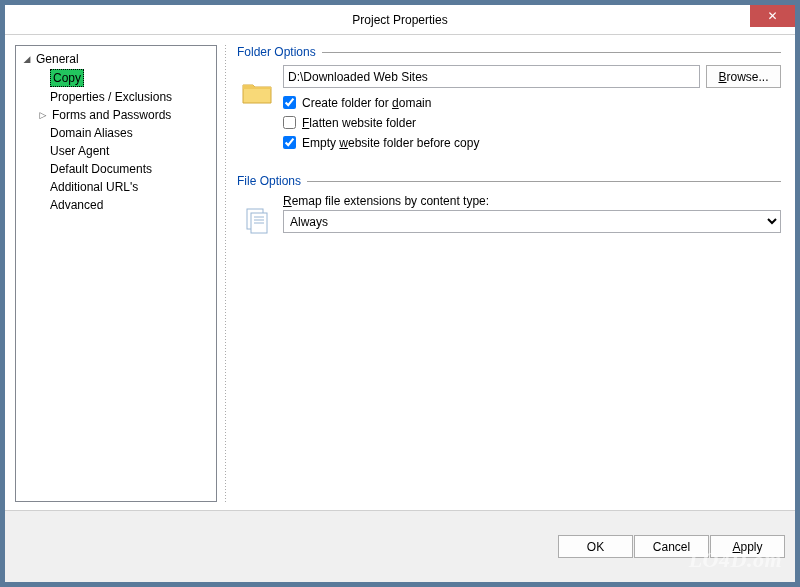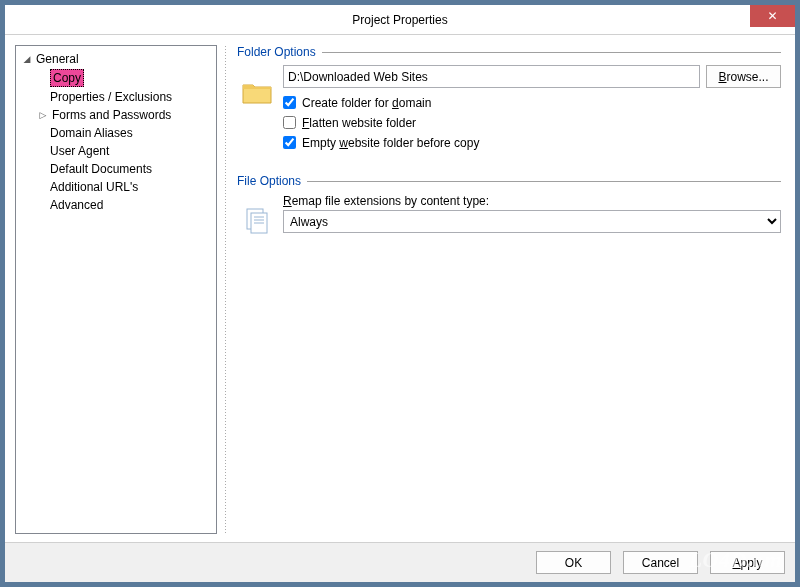--- a/index.html
+++ b/index.html
@@ -80,21 +80,21 @@
 .tree-level-1 { padding-left: 32px; }
 .tree-expander {
   width: 10px;
   display: inline-block;
   color: #595959;
   font-size: 9px;
   text-align: center;
 }
 .tree-selected {
   border: 1px dotted #000;
-  background: #ec4899;
+  background: #22c55e;
   display: inline-block;
   padding: 0 2px;
 }
 .splitter {
   width: 4px;
   cursor: ew-resize;
   background-image: radial-gradient(circle, #aaa 0.5px, transparent 0.5px);
   background-size: 3px 3px;
   background-position: center;
   background-repeat: repeat-y;
@@ -178,24 +178,24 @@
   width: 100%;
   height: 23px;
   border: 1px solid #abadb3;
   font-family: inherit;
   font-size: 12px;
   background: #fff;
   padding: 0 2px;
 }
 .dialog-footer {
   border-top: 1px solid #d0d0d0;
-  padding: 8px 10px;
+  padding: 24px 10px;
   display: flex;
   justify-content: flex-end;
-  gap: 12px;
+  gap: 1px;
   background: #f0f0f0;
 }
 .watermark {
   position: absolute;
   right: 18px;
   bottom: 14px;
   font-size: 22px;
   font-style: italic;
   font-weight: bold;
   color: rgba(255,255,255,0.55);

